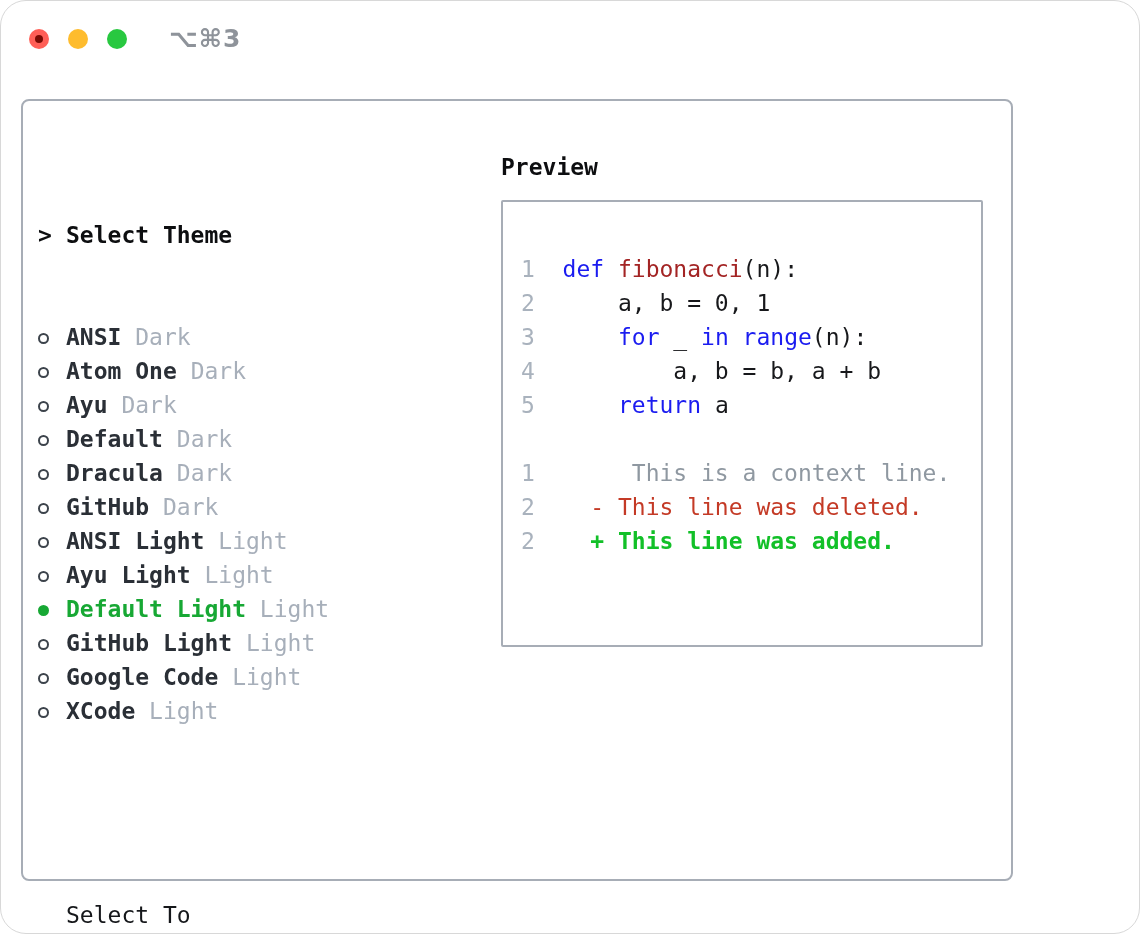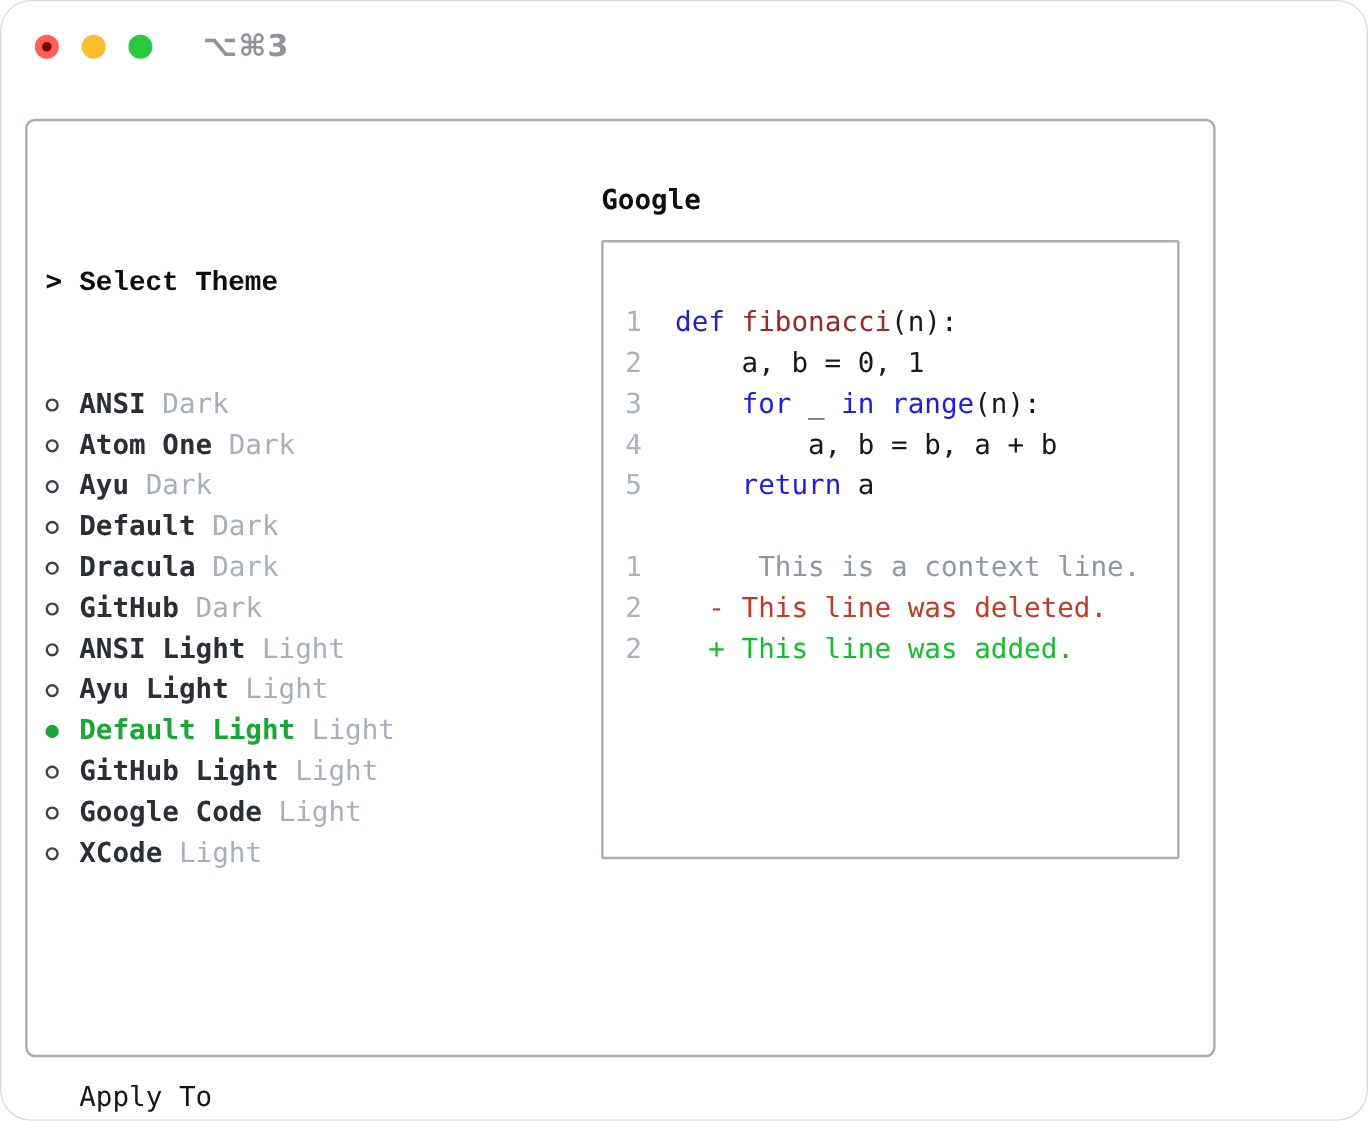--- a/index.html
+++ b/index.html
@@ -80,21 +80,21 @@
     left: 15px; top: 49px;
     font-size: 23px;
     line-height: 34px;
     color: var(--ink);
     white-space: pre;
   }
   .row { height: 34px; }
   .gap { height: 34px; }
   .marker-col { display: inline-block; width: 28px; }
   .cursor-col { display: inline-block; width: 28px; font-weight: bold; color: var(--ink-strong); }
-  .list-header { font-weight: bold; color: var(--ink-strong); font-family: Liberation Mono, monospace; }
+  .list-header { font-weight: bold; color: var(--ink-strong); }
   .section-label { color: #15171a; }
   .radio {
     display: inline-block;
     width: 11px; height: 11px;
     border: 2px solid var(--radio-ring);
     border-radius: 50%;
     vertical-align: 1px;
   }
   .radio.on { background: var(--green); border-color: var(--green); }
   .theme-name { color: var(--ink); font-weight: bold; }
@@ -106,41 +106,41 @@
   }
   .preview-title {
     height: 34px;
     font-size: 23px;
     line-height: 34px;
     font-weight: bold;
     color: var(--ink-strong);
   }
   .preview-box {
     margin-top: 16px;
-    width: 482px; height: 516px;
+    width: 482px; height: 447px;
     border: 2px solid var(--border);
     border-radius: 2px;
     overflow: hidden;
   }
   .preview-pre {
     margin: 0;
     padding: 50px 0 0 18px;
     font-family: "DejaVu Sans Mono", "Liberation Mono", monospace;
     font-size: 23px;
     line-height: 34px;
     white-space: pre;
   }
   .preview-pre .line { height: 34px; }
   .seg-num   { color: var(--num); }
   .seg-kw    { color: var(--kw); }
   .seg-fn    { color: var(--fn); }
   .seg-plain { color: var(--code-ink); }
   .seg-ctx   { color: var(--ctx); text-align: right; }
   .seg-del   { color: var(--del); }
-  .seg-add   { color: var(--add); }
+  .seg-add   { color: var(--add); font-weight: bold; }
 </style>
 </head>
 <body>
 
 <div class="window">
 
   <div class="titlebar">
     <span class="light red">
         <span class="dot"></span>
       </span>
@@ -148,27 +148,27 @@
     <span class="light green"></span>
     <span class="win-title">⌥⌘3</span>
   </div>
 
   <div class="panel">
 
     <div class="left-col">
       <div class="row"><span class="cursor-col">&gt;</span><span class="list-header">Select Theme</span></div>
       <div id="theme-list"><div class="row"><span class="marker-col"><span class="radio"></span></span><span class="theme-name">ANSI</span><span class="variant"> Dark</span></div><div class="row"><span class="marker-col"><span class="radio"></span></span><span class="theme-name">Atom One</span><span class="variant"> Dark</span></div><div class="row"><span class="marker-col"><span class="radio"></span></span><span class="theme-name">Ayu</span><span class="variant"> Dark</span></div><div class="row"><span class="marker-col"><span class="radio"></span></span><span class="theme-name">Default</span><span class="variant"> Dark</span></div><div class="row"><span class="marker-col"><span class="radio"></span></span><span class="theme-name">Dracula</span><span class="variant"> Dark</span></div><div class="row"><span class="marker-col"><span class="radio"></span></span><span class="theme-name">GitHub</span><span class="variant"> Dark</span></div><div class="row"><span class="marker-col"><span class="radio"></span></span><span class="theme-name">ANSI Light</span><span class="variant"> Light</span></div><div class="row"><span class="marker-col"><span class="radio"></span></span><span class="theme-name">Ayu Light</span><span class="variant"> Light</span></div><div class="row"><span class="marker-col"><span class="radio on"></span></span><span class="theme-name sel">Default Light</span><span class="variant"> Light</span></div><div class="row"><span class="marker-col"><span class="radio"></span></span><span class="theme-name">GitHub Light</span><span class="variant"> Light</span></div><div class="row"><span class="marker-col"><span class="radio"></span></span><span class="theme-name">Google Code</span><span class="variant"> Light</span></div><div class="row"><span class="marker-col"><span class="radio"></span></span><span class="theme-name">XCode</span><span class="variant"> Light</span></div></div>
       <div class="gap"></div>
-      <div class="row"><span class="marker-col"></span><span class="section-label">Apply To</span></div>
+      <div class="row"><span class="marker-col"></span><span class="section-label">Select To</span></div>
       
       
       
     </div>
 
     <div class="right-col">
-      <div class="preview-title">Google</div>
+      <div class="preview-title">Preview</div>
       <div class="preview-box">
         <pre class="preview-pre" id="preview-pre"><div class="line"><span class="seg-num">1</span><span class="seg-plain">  </span><span class="seg-kw">def</span><span class="seg-plain"> </span><span class="seg-fn">fibonacci</span><span class="seg-plain">(n):</span></div><div class="line"><span class="seg-num">2</span><span class="seg-plain">      a, b = 0, 1</span></div><div class="line"><span class="seg-num">3</span><span class="seg-plain">      </span><span class="seg-kw">for</span><span class="seg-plain"> _ </span><span class="seg-kw">in</span><span class="seg-plain"> </span><span class="seg-kw">range</span><span class="seg-plain">(n):</span></div><div class="line"><span class="seg-num">4</span><span class="seg-plain">          a, b = b, a + b</span></div><div class="line"><span class="seg-num">5</span><span class="seg-plain">      </span><span class="seg-kw">return</span><span class="seg-plain"> a</span></div><div class="line"></div><div class="line"><span class="seg-num">1</span><span class="seg-ctx">       This is a context line.</span></div><div class="line"><span class="seg-num">2</span><span class="seg-del">    - This line was deleted.</span></div><div class="line"><span class="seg-num">2</span><span class="seg-add">    + This line was added.</span></div></pre>
       </div>
     </div>
 
   </div>
 </div>
 
 </body></html>

